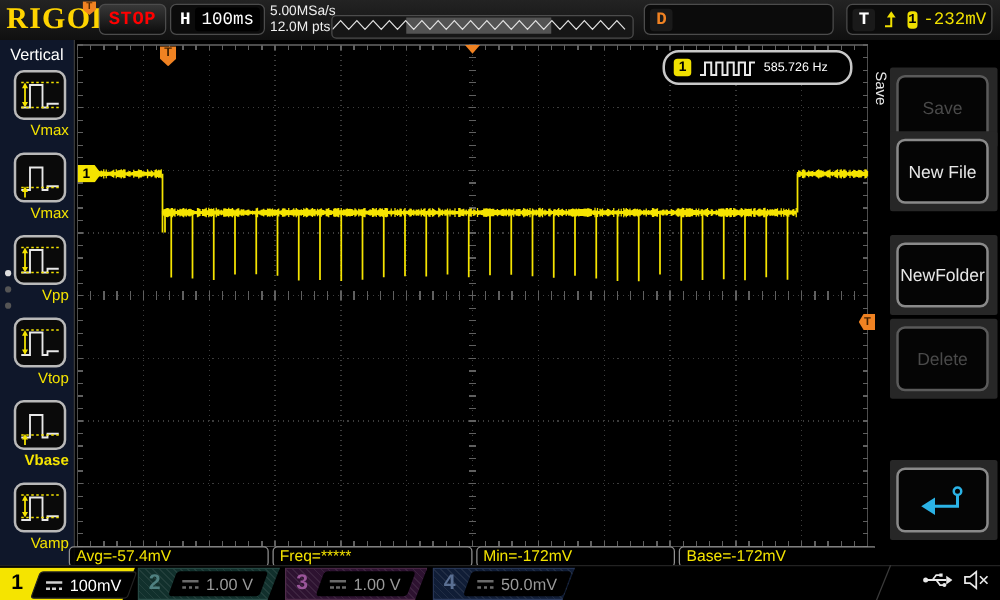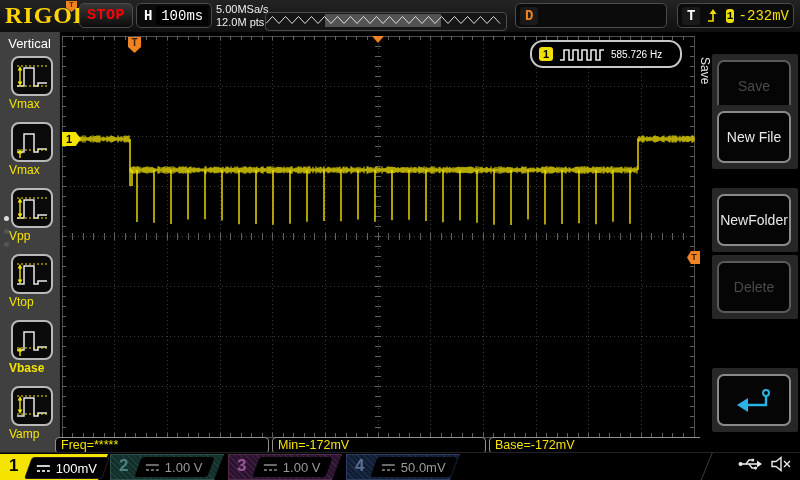--- a/index.html
+++ b/index.html
@@ -21,23 +21,23 @@
   #posbar-t{position:absolute;left:66px;top:1px;width:11px;height:11px;background:#f08222;clip-path:polygon(0 0,100% 0,100% 60%,50% 100%,0 60%);color:#5a2c00;font-size:8px;font-weight:bold;text-align:center;line-height:8px;}
   #d-box{left:515px;width:152px;padding:0 4px;}
   #d-box .dletter{background:#1a1a1a;border-radius:3px;padding:1px 5px;color:#f08222;font-weight:bold;font-size:14px;}
   #d-box .dval{flex:1;text-align:center;color:#fff;font-size:15px;}
   #t-box{left:677px;width:117px;padding:0 4px;}
   #t-box .tletter{color:#fff;font-weight:bold;font-size:14px;background:#1a1a1a;border-radius:3px;padding:1px 5px;}
   .src-badge{background:#f0e000;color:#000;font-weight:bold;font-size:11px;border-radius:3px;width:14px;height:14px;display:inline-flex;align-items:center;justify-content:center;}
   #t-box .tval{color:#f0e000;font-size:14px;margin-left:5px;}
 
   
-  #leftmenu{position:absolute;left:0;top:32px;width:59px;height:420px;background:#404040;border-right:1px solid #3a3a3a;}
+  #leftmenu{position:absolute;left:0;top:32px;width:59px;height:420px;background:#0f172a;border-right:1px solid #3a3a3a;}
   #leftmenu .title{text-align:center;color:#fff;font-size:13px;padding-top:4px;}
-  .vitem{position:absolute;left:9px;width:46px;text-align:left;}
+  .vitem{position:absolute;left:9px;width:46px;text-align:right;}
   .vicon{width:42px;height:40px;margin:0 auto;background:#0a0a0a;border:2px solid #b9b9b9;border-radius:8px;box-sizing:border-box;cursor:pointer;}
   .vlabel{color:#f5e400;font-size:12px;margin-top:1px;}
   .pagedots{position:absolute;left:4px;top:176px;}
   .pagedots div{width:5px;height:5px;border-radius:50%;background:#555;margin:8px 0;}
   .pagedots div.on{background:#ddd;}
 
   
   #plot{position:absolute;left:60px;top:32px;width:640px;height:420px;background:#000;}
   #scope{position:absolute;left:0;top:0;}
   .grid{stroke:#3d3d3d;stroke-dasharray:1 3;fill:none;}
@@ -214,20 +214,21 @@
     <span style="margin-left:6px;display:inline-flex;">
         <svg width="46" height="15" viewBox="0 0 46 15">
           <path d="M1,13 h4 v-10 h5 v10 h4 v-10 h5 v10 h4 v-10 h5 v10 h4 v-10 h5 v10 h4 v-10 h4" fill="none" stroke="#e8e8e8" stroke-width="1.6"></path>
         </svg>
       </span>
     <span class="fval">585.726 Hz</span>
   </div>
 </div>
 
 <div id="measrow">
+  <div class="meas">Avg=-57.4mV</div>
   <div class="meas">Freq=*****</div>
   <div class="meas">Min=-172mV</div>
   <div class="meas">Base=-172mV</div>
 </div>
 
 <div id="rightmenu">
   <div id="rm-tab">Save</div>
 
   <div class="slot" style="top:22px;">
     <div class="rbtn disabled">Save</div>

